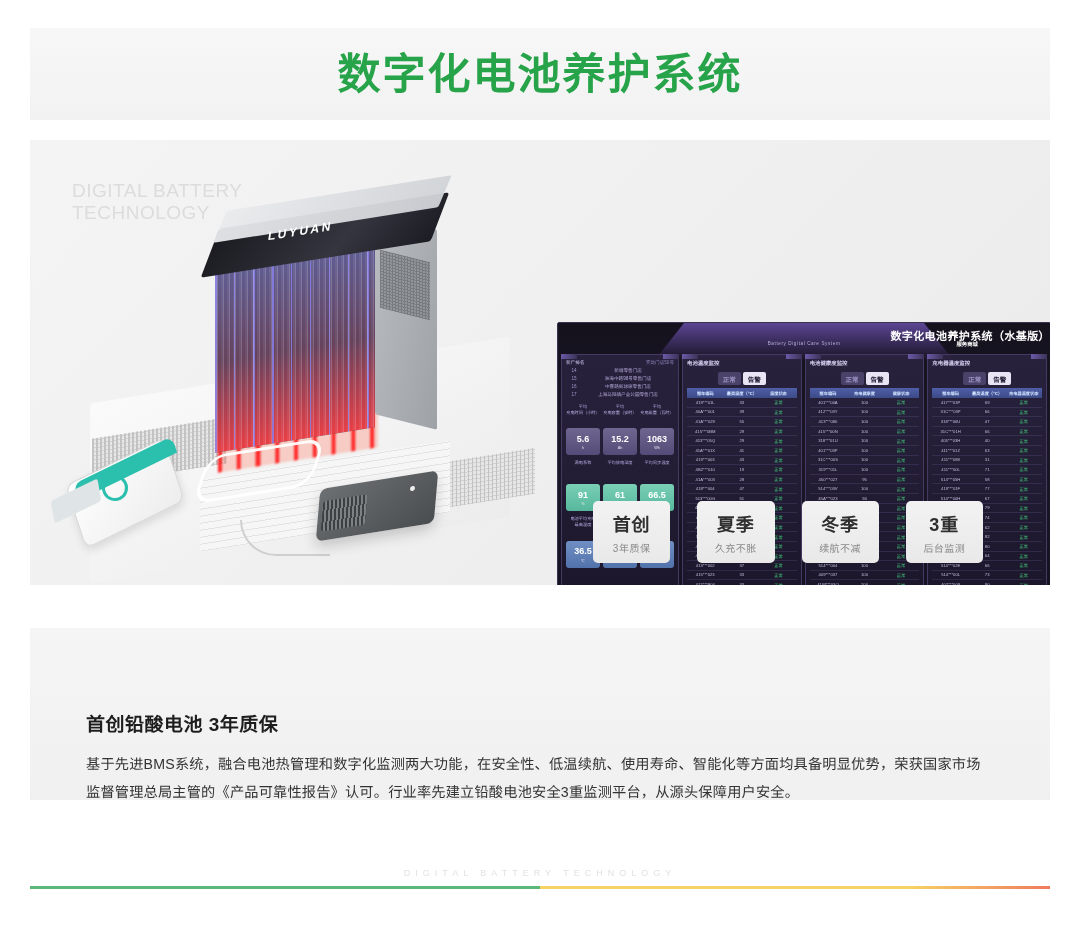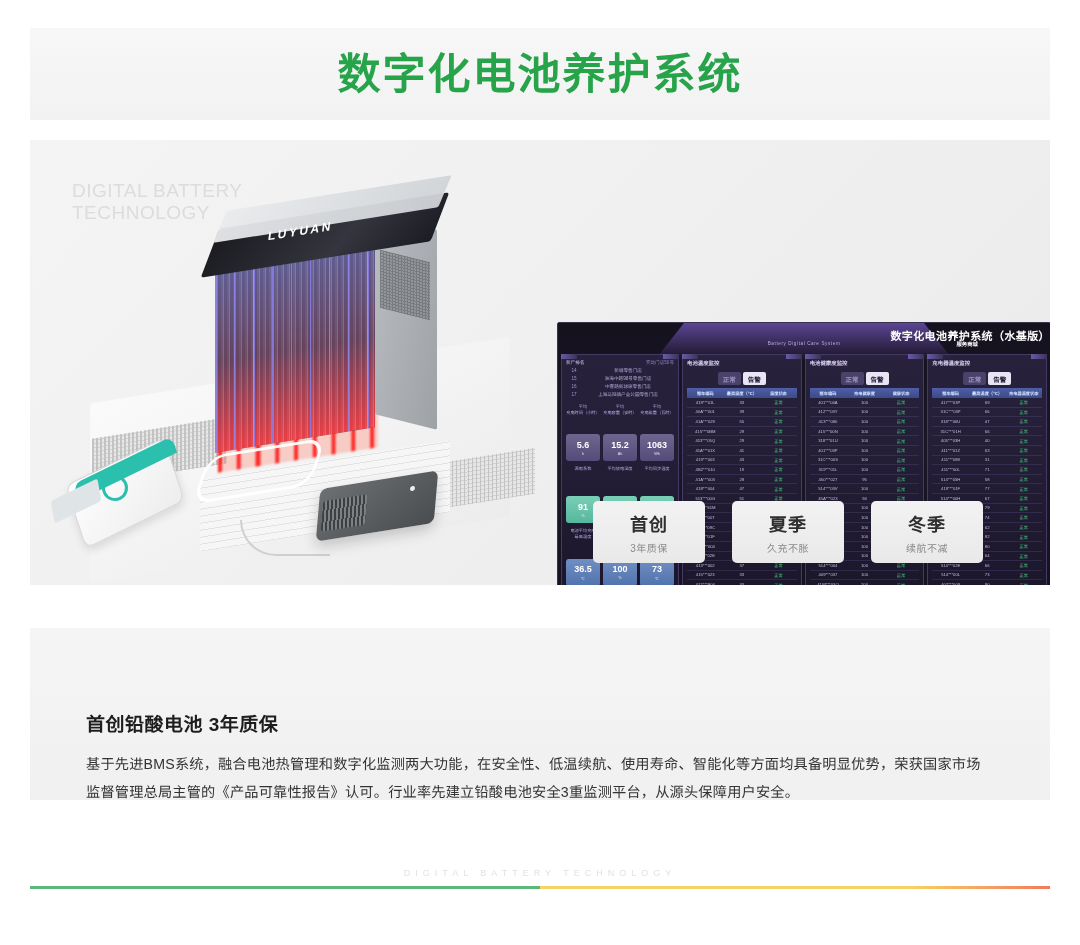--- a/index.html
+++ b/index.html
@@ -195,21 +195,21 @@
   .store-head .r { color:#8e85b8; }
   .store-list { margin-top:2px; }
   .store-row { display:flex; font-size:4.6px; color:#b3a9d6; line-height:1.75; }
   .store-row .idx { width:16px; text-align:center; color:#9e94c8; }
   .store-row .nm  { flex:1; text-align:center; }
 
   .kpi-grid { display:flex; gap:3px; margin-top:5px; }
   .kpi { flex:1; text-align:center; }
   .kpi-label { font-size:4.2px; color:#b6ace0; line-height:1.45; min-height:12px; }
   .kpi-box {
-    margin-top:18px; border-radius:3px; padding:4px 0 3px;
+    margin-top:12px; border-radius:3px; padding:4px 0 3px;
     display:flex; flex-direction:column; align-items:center; justify-content:center;
     height:27px;
   }
   .kpi-box.purple { background: linear-gradient(180deg,#6f6690,#544c78); }
   .kpi-box.green  { background: linear-gradient(180deg,#79cfb6,#56b79c); }
   .kpi-box.blue   { background: linear-gradient(180deg,#6f8fc4,#5272ab); justify-content: center; }
   .kpi-val { font-size:9px; color:#ffffff; font-weight:bold; line-height:1; }
   .kpi-unit { font-size:3.8px; color:#e8e4f5; margin-top:2px; }
 
   .toggle-row { display:flex; justify-content:center; gap:2px; margin:2px 0 3px; }
@@ -792,20 +792,24 @@
         <div class="badge-sub">3年质保</div>
       </div>
       <div class="badge">
         <div class="badge-main">夏季</div>
         <div class="badge-sub">久充不胀</div>
       </div>
       <div class="badge">
         <div class="badge-main">冬季</div>
         <div class="badge-sub">续航不减</div>
       </div>
+      <div class="badge">
+        <div class="badge-main">3重</div>
+        <div class="badge-sub">后台监测</div>
+      </div>
     </div>
 
   <div class="copy">
     <h2>首创铅酸电池  3年质保</h2>
     <p>基于先进BMS系统，融合电池热管理和数字化监测两大功能，在安全性、低温续航、使用寿命、智能化等方面均具备明显优势，荣获国家市场监督管理总局主管的《产品可靠性报告》认可。行业率先建立铅酸电池安全3重监测平台，从源头保障用户安全。</p>
   </div>
 
   <div class="footer">
     <div class="footer-words">DIGITAL BATTERY TECHNOLOGY</div>
     <div class="footer-bar">

